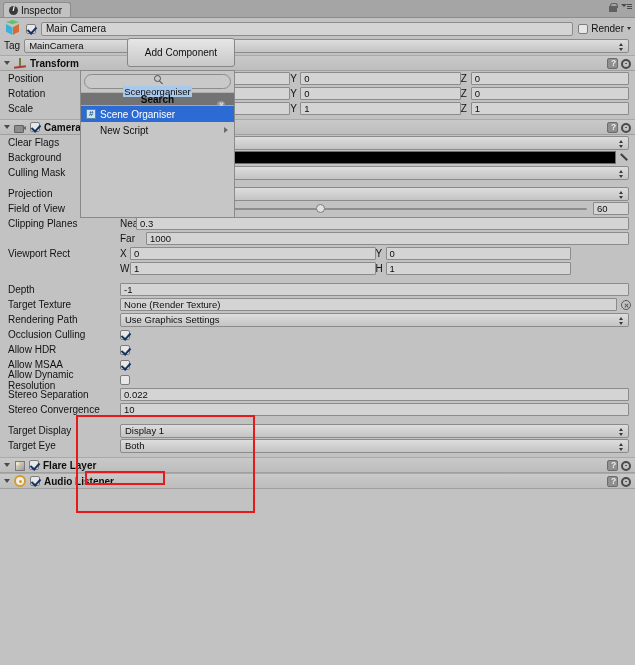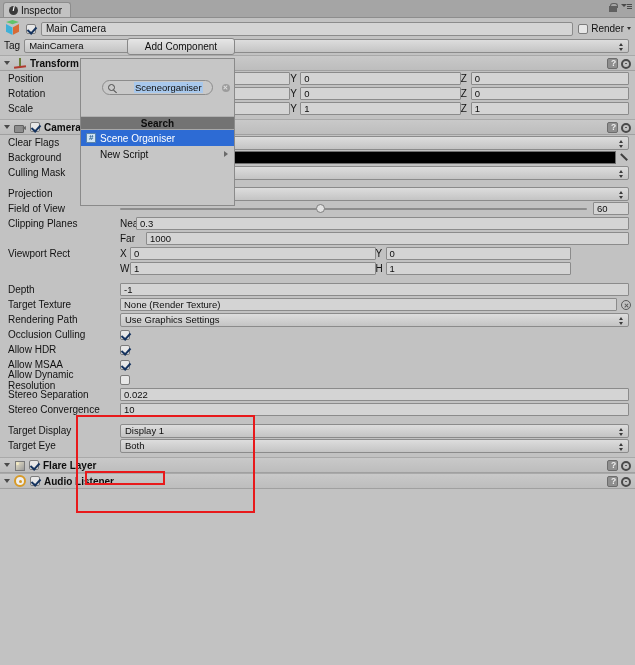--- a/index.html
+++ b/index.html
@@ -141,24 +141,24 @@
   .slider .knob{position:absolute;left:42%;top:2px;width:9px;height:9px;border-radius:50%;background:#e2e2e2;border:1px solid #7d7d7d;}
   .colorfield{flex:1;height:13px;background:#000;border:1px solid #6f6f6f;}
   .pickico{width:11px;height:12px;position:relative;margin-left:4px;flex:none;}
   .pickico:before{content:"";position:absolute;left:1px;top:1px;width:9px;height:1.6px;background:#3f3f3f;transform:rotate(45deg);transform-origin:left;}
   .circx{width:10px;height:10px;border-radius:50%;border:1.3px solid #5a5a5a;position:relative;margin-left:4px;flex:none;}
   .circx:before,.circx:after{content:"";position:absolute;left:1.5px;top:4px;width:5px;height:1.2px;background:#5a5a5a;}
   .circx:before{transform:rotate(45deg);} .circx:after{transform:rotate(-45deg);}
 
   
   #addcomp{position:absolute;left:80px;top:20px;width:155px;}
-  .ac-btn{height:17px;background:linear-gradient(#e6e6e6,#c8c8c8);border:1px solid #878787;border-radius:3px;
+  .ac-btn{height:29px;background:linear-gradient(#e6e6e6,#c8c8c8);border:1px solid #878787;border-radius:3px;
      display:flex;align-items:center;justify-content:center;font-size:10px;color:#0d0d0d;margin-left:47px;}
   .ac-panel{margin-top:3px;background:#c6c6c6;border:1px solid #8a8a8a;height:148px;position:relative;}
-  .ac-search{height:15px;margin:21px;background:#c9c9c9;border:1px solid #8c8c8c;border-radius:8px;display:flex;align-items:center;gap:19px;padding:0 5px;}
+  .ac-search{height:15px;margin:3px;background:#c9c9c9;border:1px solid #8c8c8c;border-radius:8px;display:flex;align-items:center;gap:4px;padding:0 5px;flex-direction:column;}
   .ac-search .q{font-size:9.5px;color:#0d0d0d;background:#a8c8ec;padding:0 1px;}
   .clr{width:8px;height:8px;border-radius:50%;background:#9c9c9c;position:relative;margin-left:auto;flex:none;}
   .clr:before,.clr:after{content:"";position:absolute;left:1.6px;top:3.4px;width:4.6px;height:1.1px;background:#dcdcdc;}
   .clr:before{transform:rotate(45deg);} .clr:after{transform:rotate(-45deg);}
   .ac-sec{height:14px;background:#737373;border-top:1px solid #b0b0b0;border-bottom:1px solid #a8a8a8;
      display:flex;align-items:center;justify-content:center;font-size:10px;font-weight:bold;color:#0d0d0d;}
   .ac-item{height:14px;display:flex;align-items:center;gap:4px;padding:8px 5px;font-size:10px;color:#0d0d0d;position:relative;}
   .ac-item.hl{background:#2d6bd4;color:#fff;}
   .cs-ico{width:10px;height:10px;background:#cfe4f5;border:1px solid #5a84a8;border-radius:1px;position:relative;flex:none;}
   .cs-ico:after{content:"#";position:absolute;left:2px;top:-1.5px;font-size:8px;color:#2a5f8f;font-weight:bold;}

